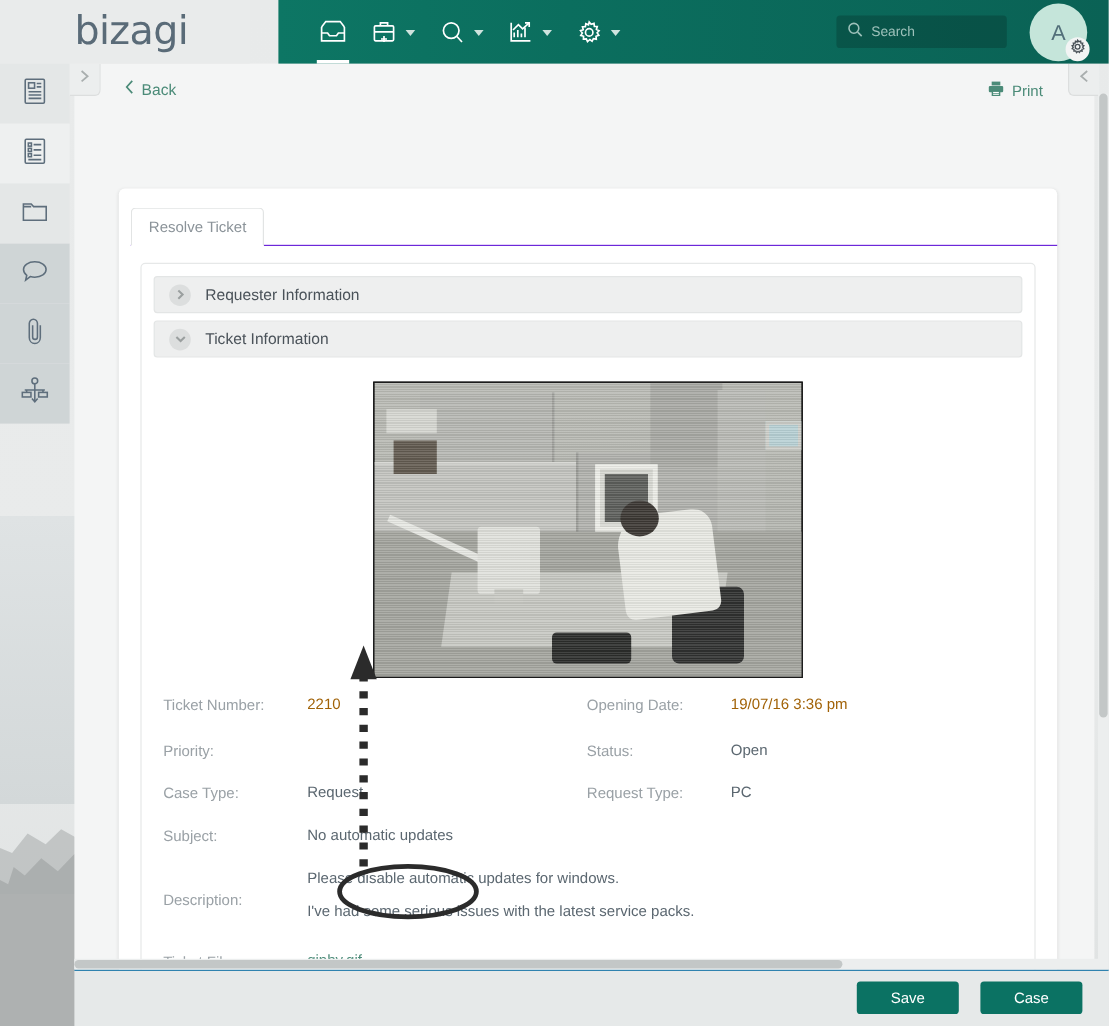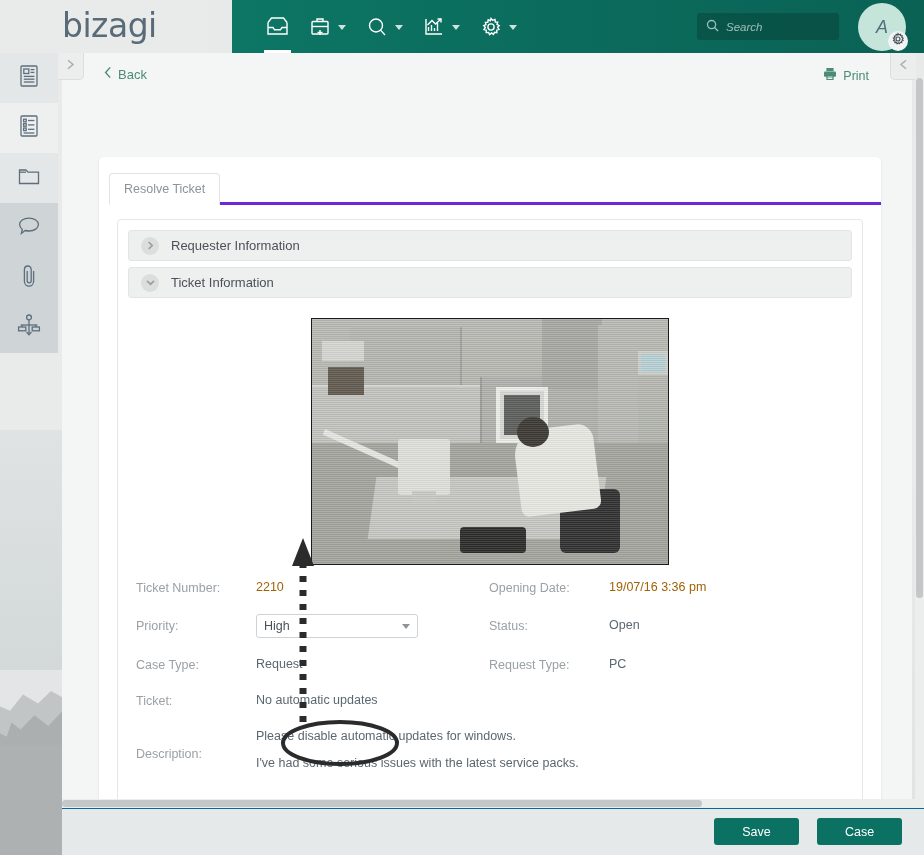--- a/index.html
+++ b/index.html
@@ -55,21 +55,20 @@
   }
   #logo {
     position:absolute; left:62px; top:6px;
     font-family:"DejaVu Sans", sans-serif;
     font-size:33px; font-weight:400; letter-spacing:-0.5px;
     color:#5a6b78;
   }
   #topbar .navzone {
     position:absolute; left:232px; top:0; width:692px; height:53px;
     background: linear-gradient(90deg,#0d7664 0%,#0b6e5e 35%,#0a6255 100%);
-    font-style: italic;
   }
   .navicons { position:absolute; left:24px; top:0; height:53px; display:flex; align-items:center; gap:0; }
   .navitem {
     position:relative; height:53px; display:flex; align-items:center;
     padding:0 10px; cursor:pointer;
   }
   .navitem svg { display:block; }
   .navitem .caret {
     width:0; height:0; margin-left:7px; margin-top:2px;
     border-left:4px solid transparent; border-right:4px solid transparent;
@@ -152,21 +151,21 @@
   }
   #breadcrumb .sep { margin:0 4px; color:#8d979d; font-size:11px; }
 
   #formcard {
     position:absolute; left:37px; top:104px; width:782px; height:690px;
     background:#ffffff; border-radius:5px;
     box-shadow:0 1px 3px rgba(0,0,0,.09);
   }
   #tabstrip {
     position:relative; height:32px; margin:16px 0 0 10px;
-    border-bottom:3px solid #6d28d9;
+    border-bottom:1px solid #6d28d9;
   }
   #tab-resolve {
     position:absolute; left:0; top:0; height:32px;
     padding:0 14px; display:flex; align-items:center;
     font-size:12.5px; color:#8b9399;
     background:#ffffff;
     border:1px solid #e2e4e4; border-bottom:1px solid #ffffff;
     border-radius:4px 4px 0 0; cursor:pointer;
   }
 
@@ -555,45 +554,41 @@
             </div>
             <div class="fcol">
               <div class="flabel">Opening Date:</div>
               <div class="fvalue muted">19/07/16 3:36 pm</div>
             </div>
           </div>
 
           <div class="frow" style="margin-top:18px;">
             <div class="fcol">
               <div class="flabel" style="padding-top:5px;">Priority:</div>
-              <div id="prio-select">
-                <span>High</span>
-                <span class="dd"></span>
-              </div>
             </div>
             <div class="fcol">
               <div class="flabel" style="padding-top:5px;">Status:</div>
               <div class="fvalue" style="padding-top:3px;">Open</div>
             </div>
           </div>
 
           <div class="frow" style="margin-top:18px;">
             <div class="fcol">
               <div class="flabel">Case Type:</div>
               <div class="fvalue">Request</div>
             </div>
             <div class="fcol">
               <div class="flabel">Request Type:</div>
               <div class="fvalue">PC</div>
             </div>
           </div>
 
           <div class="frow" style="margin-top:19px;">
             <div class="fcol">
-              <div class="flabel">Ticket:</div>
+              <div class="flabel">Subject:</div>
               <div class="fvalue">No automatic updates</div>
             </div>
           </div>
 
           <div class="frow" style="margin-top:19px;">
             <div class="fcol">
               <div class="flabel" style="padding-top:19px;">Description:</div>
               <div>
                 <div class="fvalue" style="margin-bottom:10px;">Please disable automatic updates for windows.</div>
                 <div class="fvalue">I've had some serious issues with the latest service packs.</div>

